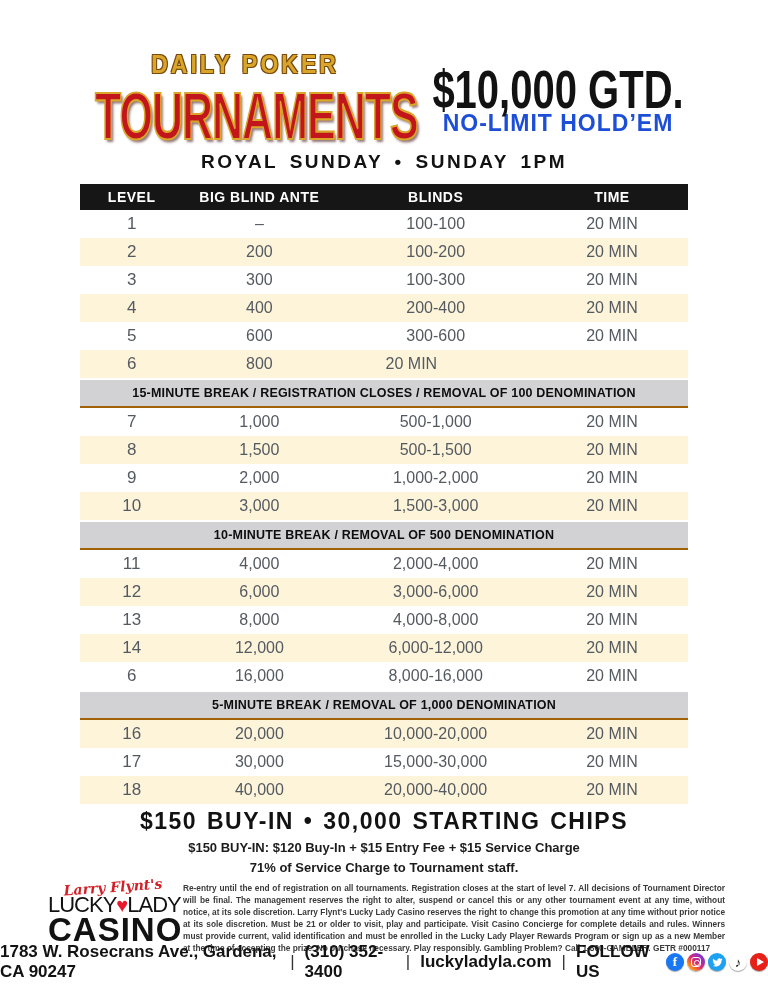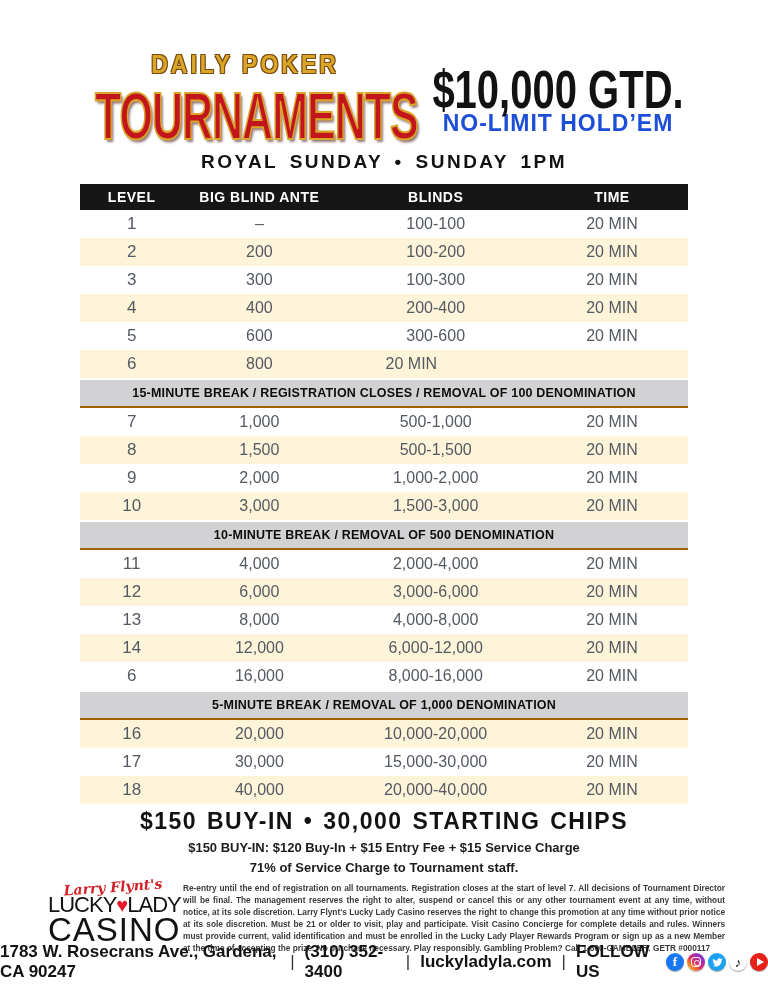--- a/index.html
+++ b/index.html
@@ -53,21 +53,21 @@
   .buyin { position:absolute; top:808px; left:0; width:100%; text-align:center; }
   .buyin-headline { font-size:23px; font-weight:bold; color:#121212; letter-spacing:1.5px; word-spacing:2px; }
   .buyin-line { font-size:13px; font-weight:bold; color:#1c1c1c; margin-top:5px; }
 
   
   .footer-logo { position:absolute; left:48px; top:879px; width:130px; text-align:center; }
   .fl-script { font-family:"DejaVu Serif", serif; font-style:italic; font-weight:bold;
     color:#d12026; font-size:14px; transform:rotate(-4deg); }
   .fl-lucky { font-size:22px; font-weight:normal; color:#121212; letter-spacing:-1px; line-height:20px; }
   .fl-lucky .heart { color:#e8192c; font-size:20px; }
-  .fl-casino { font-size:33px; font-weight:normal; color:#121212; letter-spacing:1px; line-height:30px; }
+  .fl-casino { font-size:33px; font-weight:bold; color:#121212; letter-spacing:1px; line-height:30px; }
 
   .fine-print { position:absolute; left:183px; top:882px; width:542px;
     font-size:8.3px; line-height:1.45; color:#3a3a3a; text-align:justify; font-weight:bold; }
 
   .address-bar { position:absolute; top:942px; left:0; width:100%;
     display:flex; align-items:center; justify-content:center; gap:10px;
     font-size:17px; font-weight:bold; color:#121212; }
   .addr-sep { font-weight:normal; color:#333; }
   .social { display:inline-flex; gap:3px; align-items:center; }
   .sicon { width:18px; height:18px; border-radius:50%; display:inline-flex;

